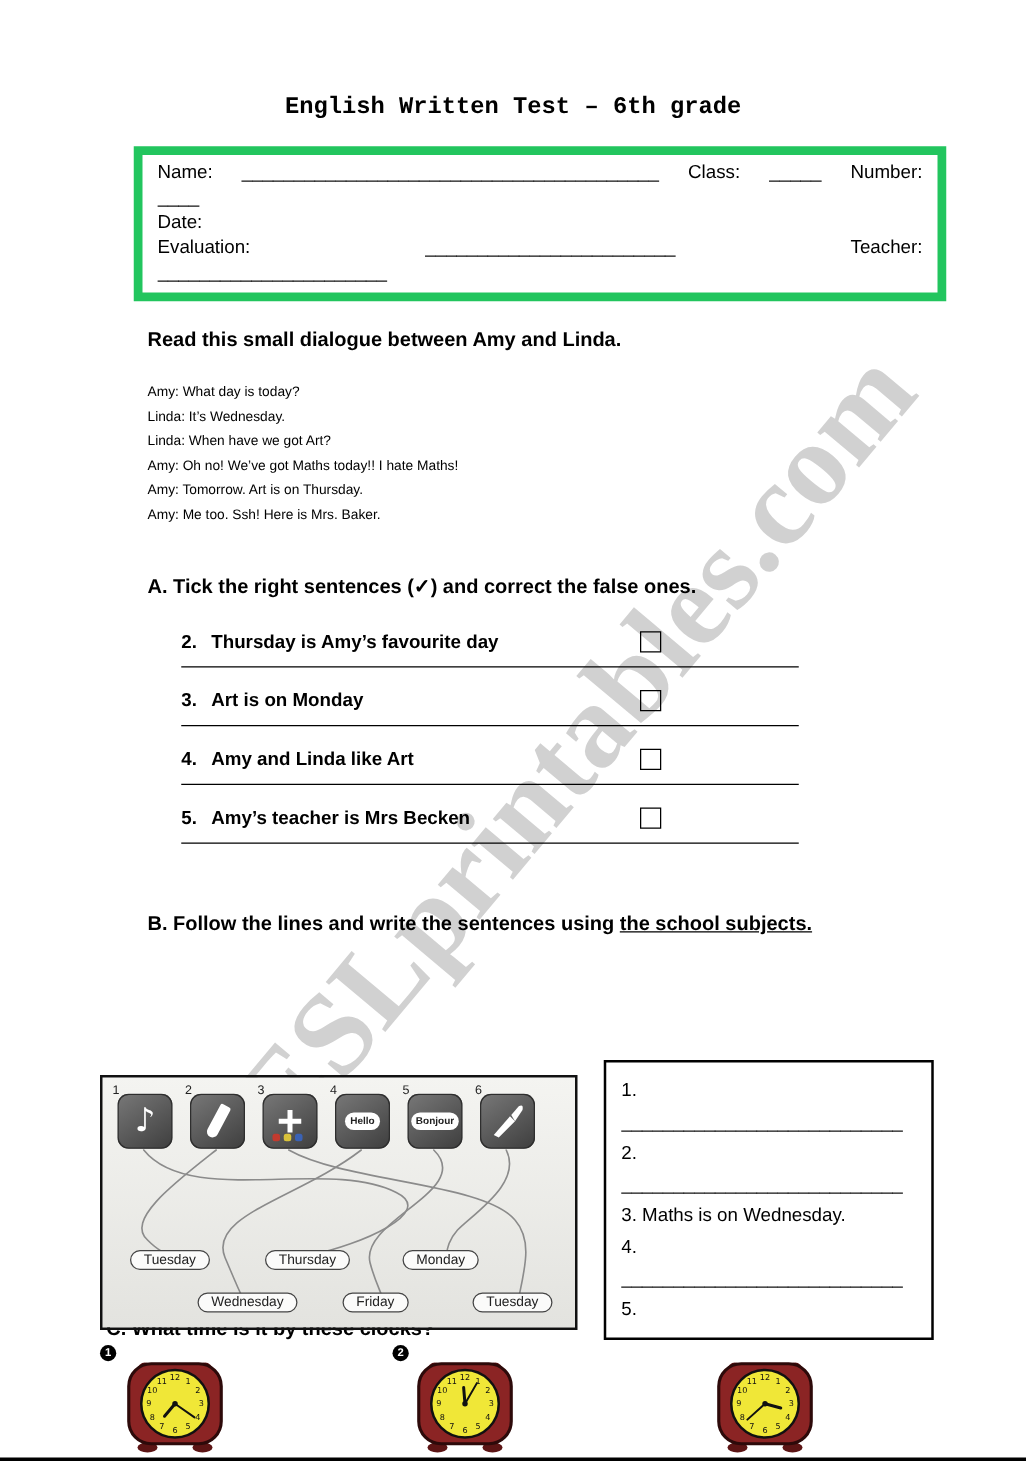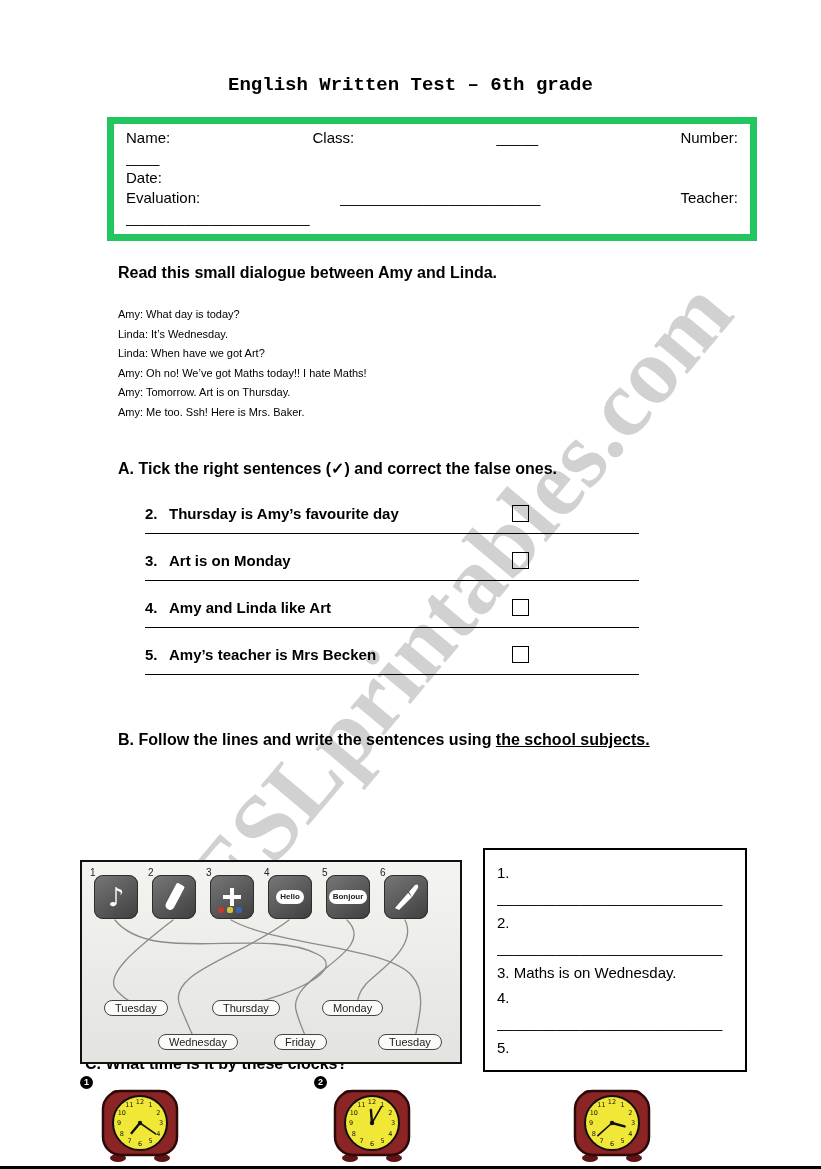--- a/index.html
+++ b/index.html
@@ -102,20 +102,21 @@
 
 <div id="page">
 
   <div class="watermark">ESLprintables.com</div>
 
   <div class="title">English Written Test – 6th grade</div>
 
   <div class="header-box">
     <div class="hb-row hb-flex">
       <span>Name:</span>
+      <span class="blank">________________________________________</span>
       <span>Class:</span>
       <span class="blank">_____</span>
       <span>Number:</span>
     </div>
     <div class="hb-row">
       <span class="blank">____</span>
     </div>
     <div class="hb-row">
       <span>Date:</span>
     </div>

